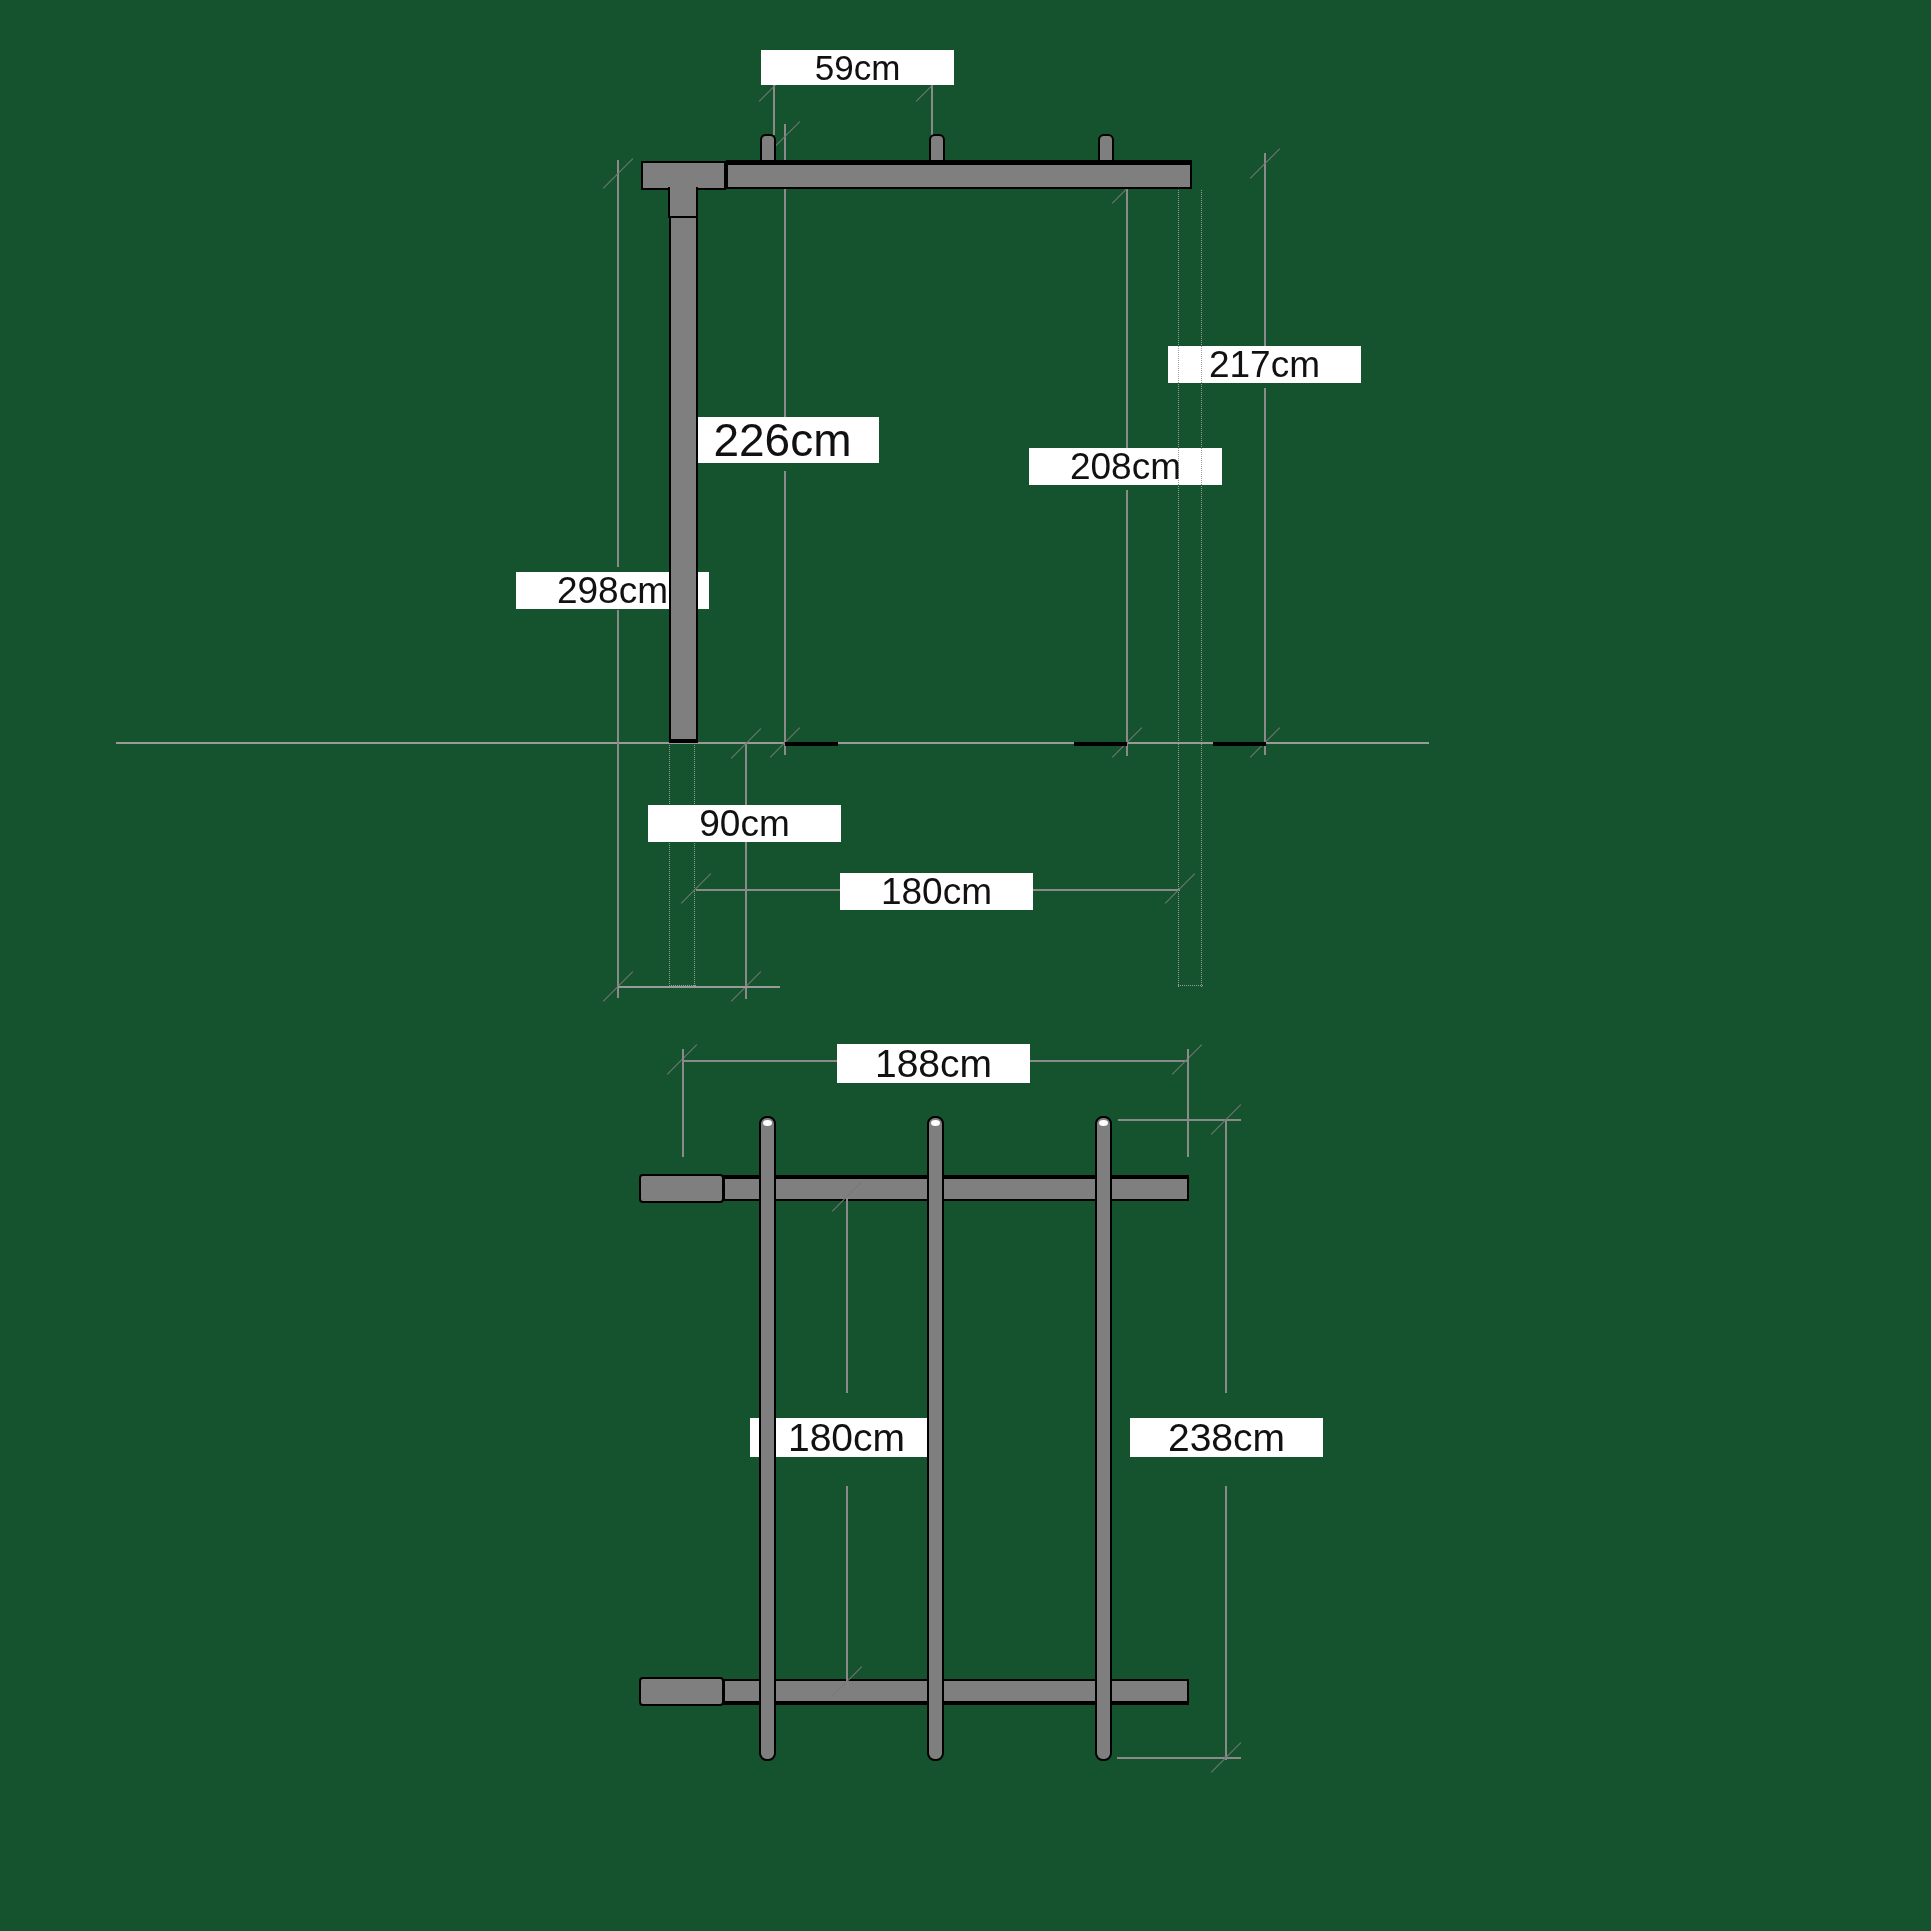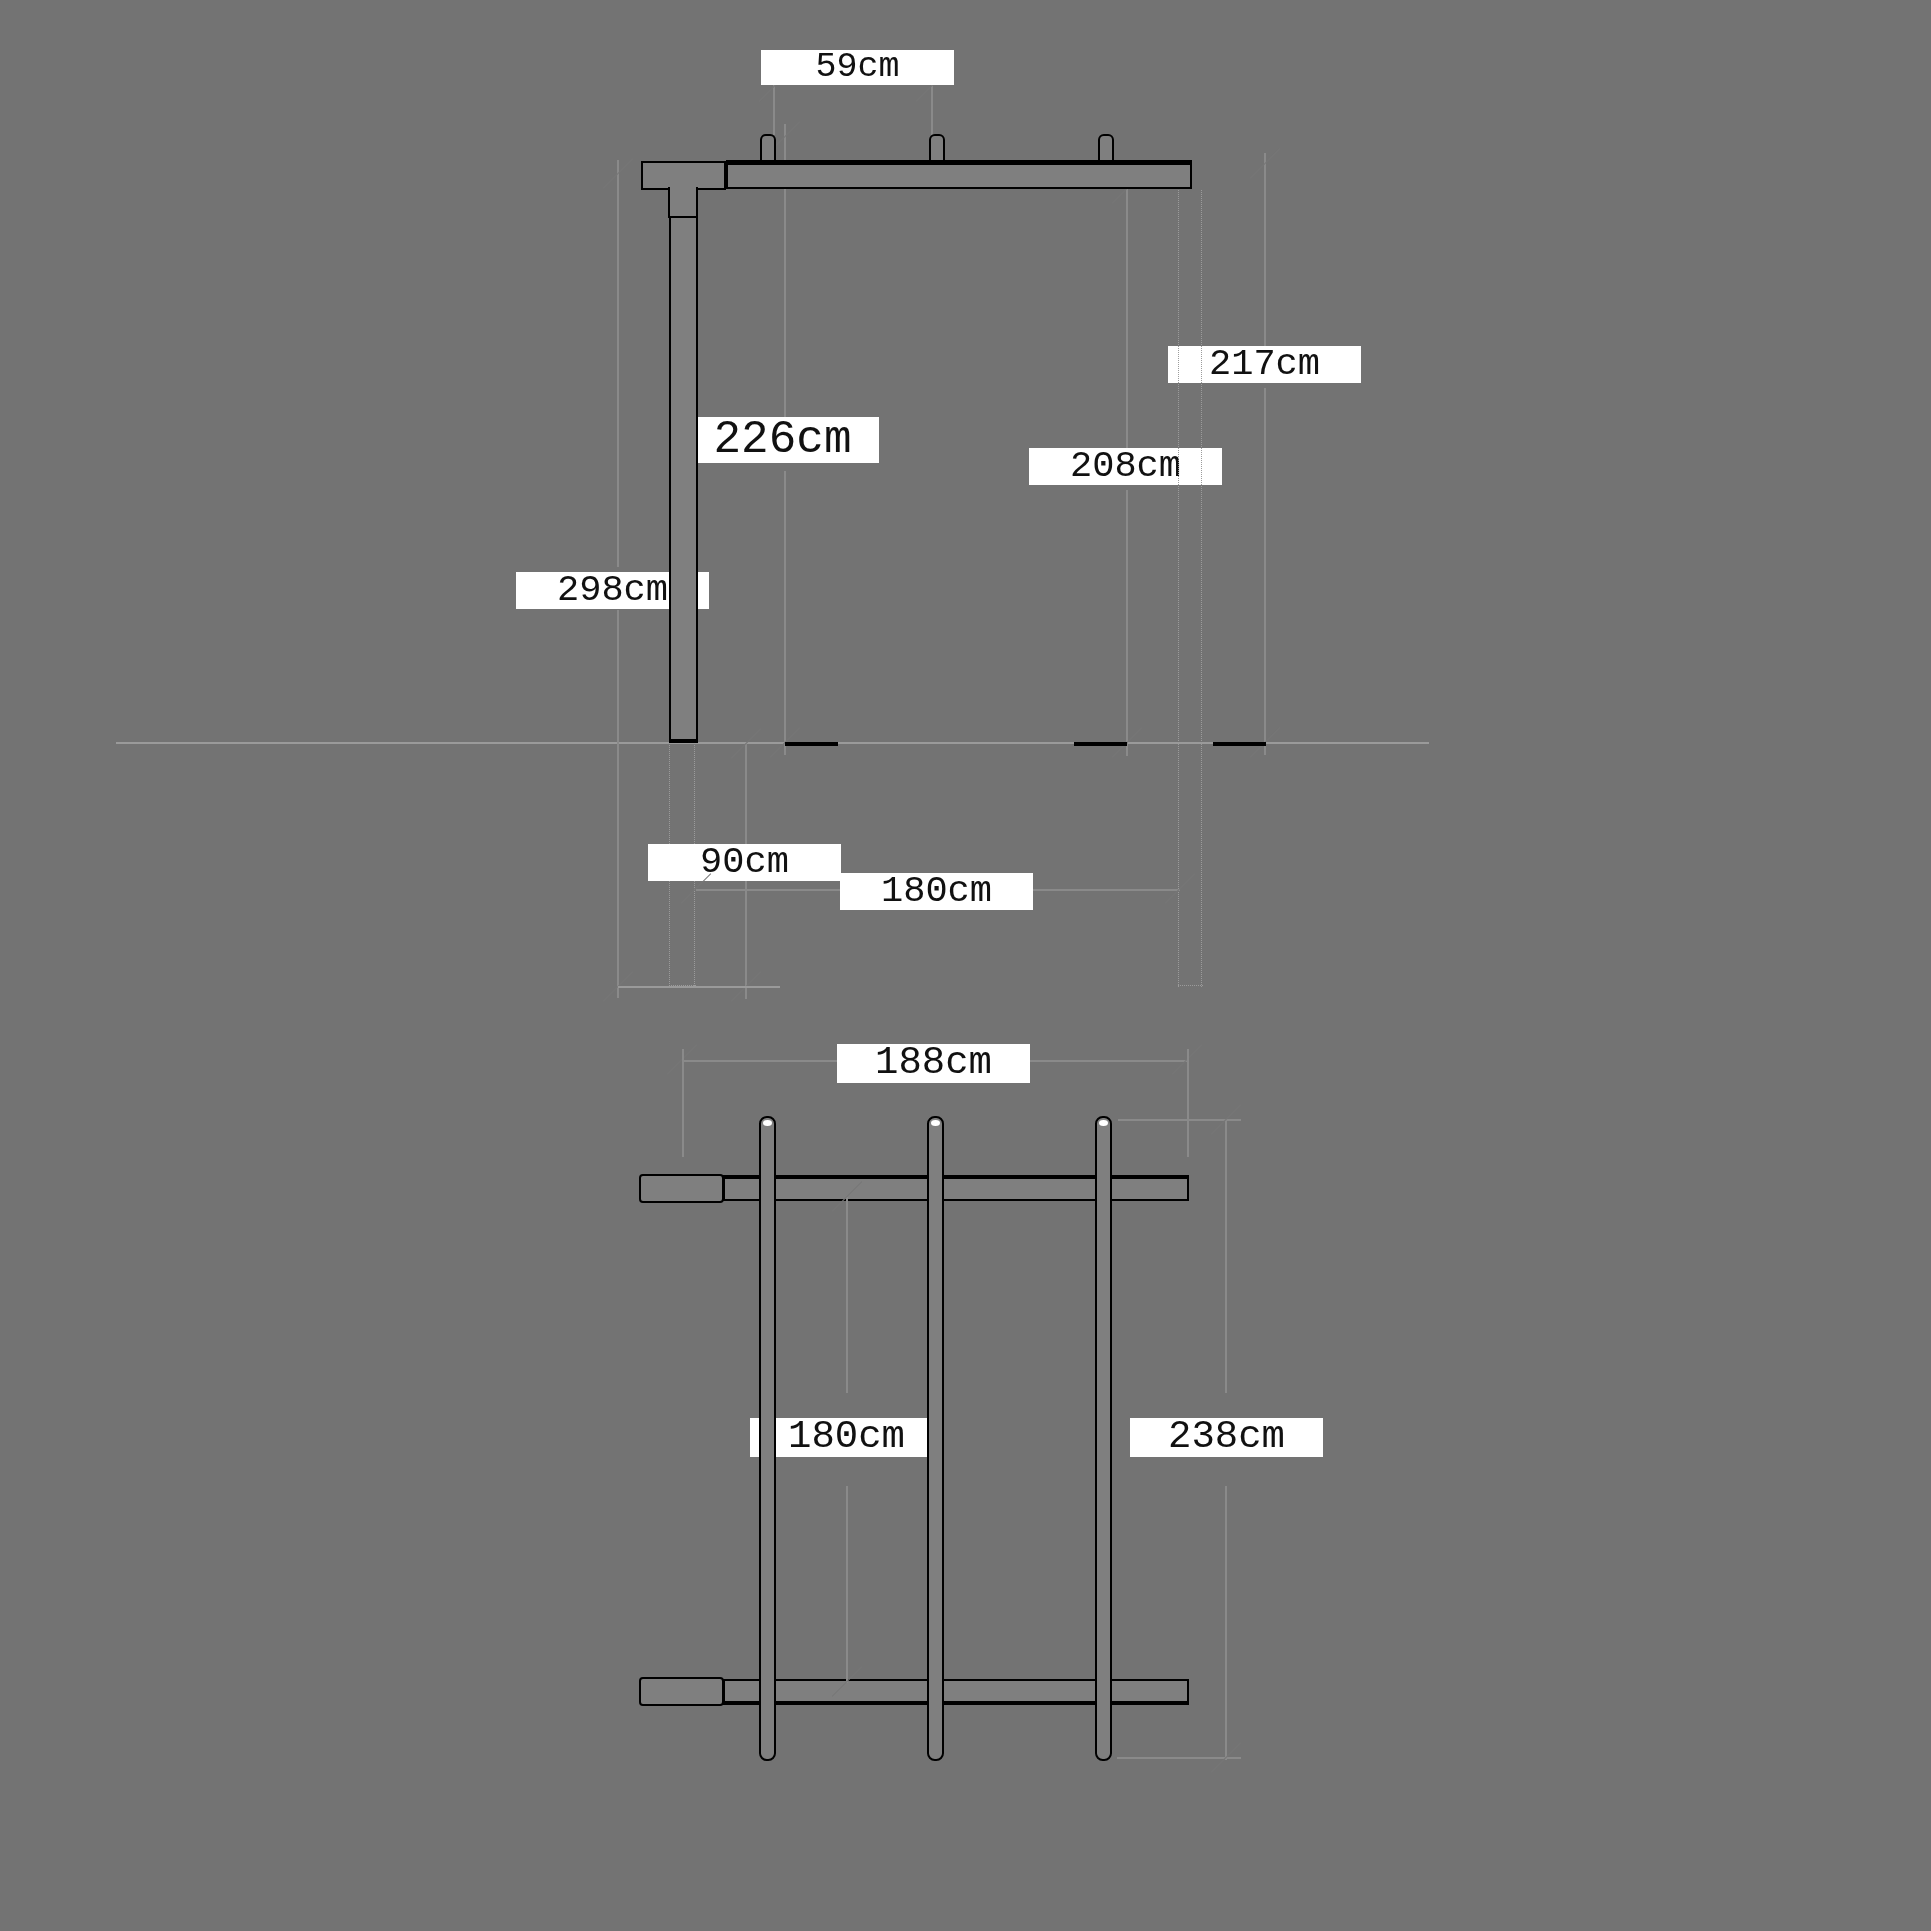--- a/index.html
+++ b/index.html
@@ -1,18 +1,18 @@
 <!DOCTYPE html>
 <html><head>
 <meta charset="utf-8">
 <style>
   html,body{margin:0;padding:0;background:#fff;}
   *{box-sizing:border-box;}
-  .canvas{position:relative;width:1931px;height:1931px;background:#737373;overflow:hidden;
-          font-family:Liberation Mono, monospace;}
+  .canvas{position:relative;width:1931px;height:1931px;background:#14532d;overflow:hidden;
+          font-family:Liberation Sans, sans-serif;}
   
   .wood{position:absolute;background:#7f7f7f;border:2.9px solid #000;}
   
   .dline{position:absolute;background:#8a8a8a;}
   .gline{position:absolute;background:#9a9a9a;}
   
   .stub{position:absolute;background:#000;}
   
   .dotv{position:absolute;width:0;border-left:1.9px dotted #9b9b9b;}
   .doth{position:absolute;height:0;border-top:1.9px dotted #9b9b9b;}
@@ -83,21 +83,21 @@
   <div class="doth" style="left:669px;top:985px;width:27px;"></div>
 
   <div class="dotv" style="left:1178px;top:190px;height:797px;"></div>
   <div class="dotv" style="left:1201px;top:190px;height:797px;"></div>
   <div class="doth" style="left:1178px;top:985px;width:25px;"></div>
 
   <div class="dline" style="left:745px;top:744px;width:1.9px;height:255px;"></div>
   <div class="tick" style="left:725px;top:743px;"></div>
   <div class="tick" style="left:725px;top:986px;"></div>
   <div class="gline" style="left:618px;top:986px;width:162px;height:1.9px;"></div>
-  <div class="dim-label" style="left:648px;top:844px;">90cm</div>
+  <div class="dim-label" style="left:648px;top:805px;">90cm</div>
 
   <div class="dline" style="left:696px;top:889px;width:166px;height:1.9px;"></div>
   <div class="dline" style="left:1012px;top:889px;width:168px;height:1.9px;"></div>
   <div class="tick" style="left:675px;top:888px;"></div>
   <div class="tick" style="left:1159px;top:888px;"></div>
   <div class="dim-label" style="left:840px;top:873px;">180cm</div>
 
   <div class="dline" style="left:683px;top:1060px;width:179px;height:1.9px;"></div>
   <div class="dline" style="left:1005px;top:1060px;width:182px;height:1.9px;"></div>
   <div class="tick" style="left:661px;top:1059px;"></div>

